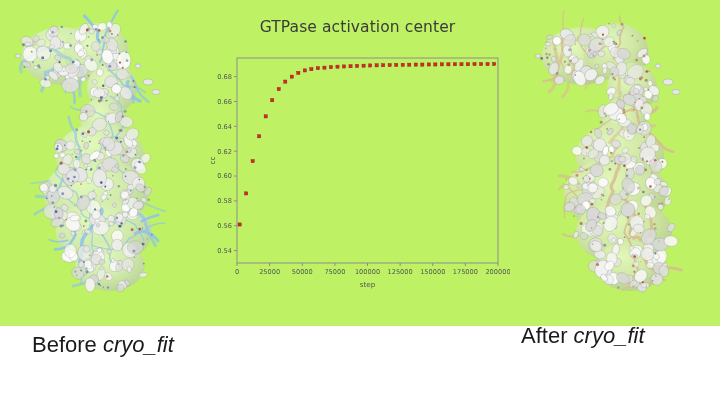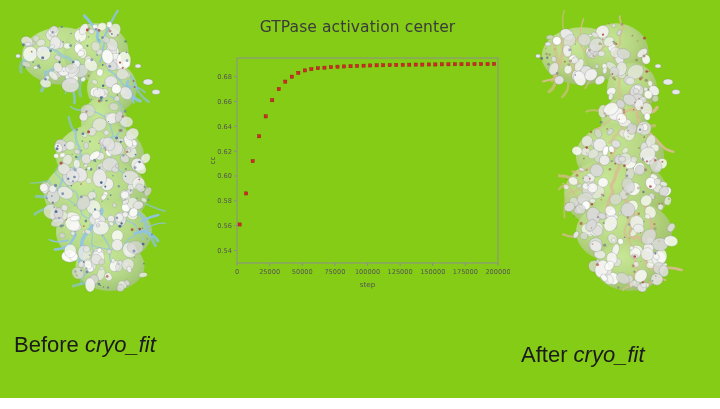--- a/index.html
+++ b/index.html
@@ -5,22 +5,22 @@
   * { box-sizing: border-box; }
   html, body {
     margin: 0; padding: 0;
     width: 720px; height: 409px;
     background: #ffffff;
     font-family: "Liberation Sans", sans-serif;
     overflow: hidden;
   }
   #root {
     position: relative;
-    width: 720px; height: 398px;
-    background: #84cc16;
+    width: 720px; height: 326px;
+    background: #bef264;
   }
 
   
   .struct-panel {
     position: absolute;
     top: 4px;
     width: 200px;
     height: 318px;
   }
   #struct-left  { left: 0px; }
@@ -64,22 +64,22 @@
 
   
   .caption {
     position: absolute;
     font-size: 22px;
     color: #1a1a1a;
     line-height: 1.32;
     font-family: "Liberation Sans", sans-serif;
     white-space: nowrap;
   }
-  #caption-left  { left: 14px;  top: 330px; }
-  #caption-right { left: 521px; top: 340px; }
+  #caption-left  { left: 32px;  top: 330px; }
+  #caption-right { left: 521px; top: 321px; }
   .caption .ital { font-style: italic; }
   .caption .ln2 { display: block; }
 </style>
 </head>
 <body>
 
 <div id="root">
 
   <div class="struct-panel" id="struct-left">
     <svg class="struct-svg" viewBox="0 0 200 318">

